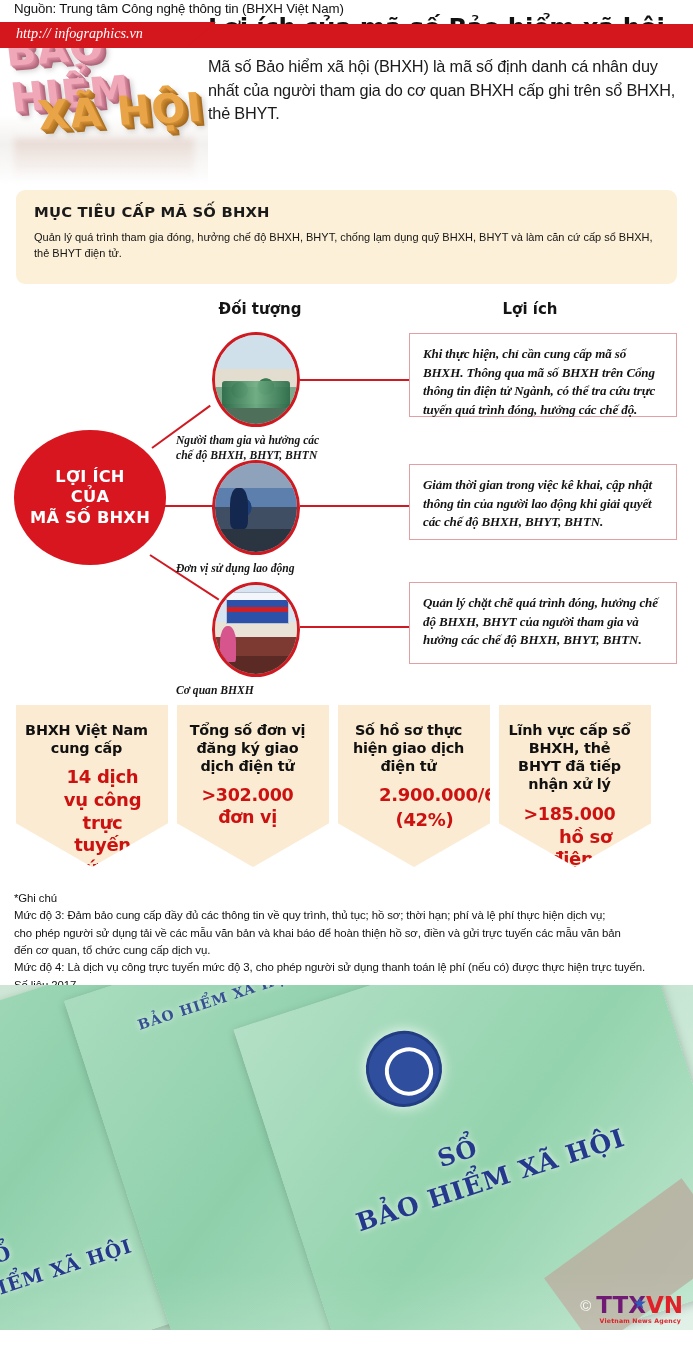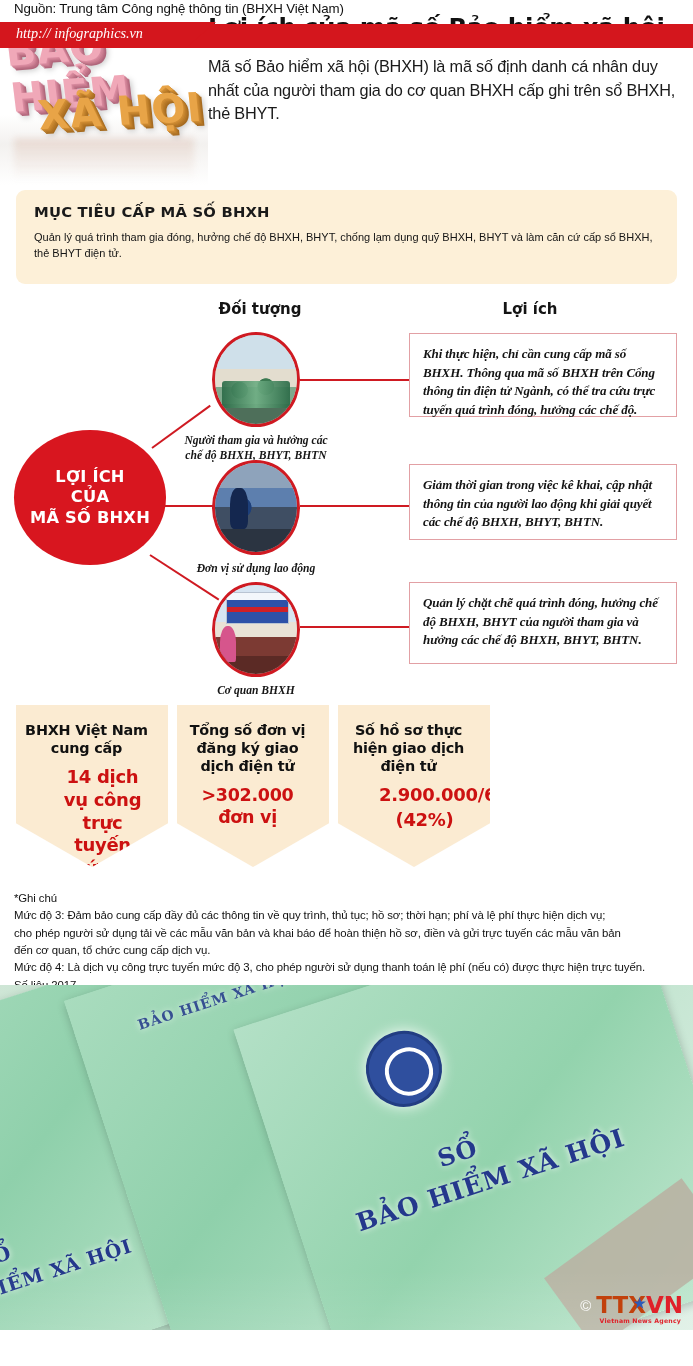--- a/index.html
+++ b/index.html
@@ -76,21 +76,21 @@
     font-size: 16.3px; line-height: 1.24; text-align: center; letter-spacing: .2px;
   }
 
   .node { position: absolute; width: 88px; }
   .node-photo {
     width: 88px; height: 95px; border-radius: 50%;
     border: 3px solid #cf1a22; overflow: hidden; position: relative;
     background: #cfd6d0;
   }
   .node-cap {
-    margin-top: 6px; width: 160px; margin-left: -36px; text-align: center;
+    margin-top: 6px; width: 160px; margin-left: -36px; 
     font-size: 11.6px; font-style: italic; color: #161616; line-height: 1.3;
     font-family: "Liberation Serif", serif; font-weight: 600;
   }
   .n1 { left: 212px; top: 40px; }
   .n2 { left: 212px; top: 168px; }
   .n3 { left: 212px; top: 290px; }
 
   
   .ph-meeting { position: absolute; inset: 0;
     background:
@@ -211,21 +211,21 @@
   .site-url {
     position: absolute; left: 16px; top: 25px; color: #fff;
     font-family: "Liberation Serif", serif; font-style: italic; font-size: 14.2px;
   }
   .ttx {
     position: absolute; right: 10px; top: 1294px; display: flex; align-items: center; gap: 5px;
   }
   .copy { font-size: 15px; color: #ffffff; opacity: .95; }
   .ttx-logo { position: relative; font-family: "DejaVu Sans", sans-serif; font-weight: bold;
               font-size: 23px; line-height: 1; }
-  .ttx-t { color: #c2410c; }
+  .ttx-t { color: #701a75; }
   .ttx-v { color: #e02129; text-align: right; }
   .ttx-tag { position: absolute; right: 2px; top: 24px; font-size: 6.2px; color: #e02129;
              font-family: "DejaVu Sans", sans-serif; font-weight: bold; letter-spacing: .2px; }
   .ttx-star { position: absolute; left: 50%; top: 3px; transform: translateX(-50%);
               width: 13px; height: 13px; background: #2e5bb8;
               clip-path: polygon(50% 0%, 61% 35%, 98% 35%, 68% 57%, 79% 91%, 50% 70%, 21% 91%, 32% 57%, 2% 35%, 39% 35%); }
 </style>
 </head>
 <body>
 
@@ -299,20 +299,25 @@
     </div>
     <div class="stat s2">
       <div class="stat-title">Tổng số đơn vị đăng ký giao dịch điện tử</div>
       <div class="stat-value sv-lg">&gt;302.000 đơn vị</div>
     </div>
     <div class="stat s3">
       <div class="stat-title">Số hồ sơ thực hiện giao dịch điện tử</div>
       <div class="stat-value sv-sm">2.900.000/6.800.000</div>
       <div class="stat-value sv-sm" style="margin-top:2px;">(42%)</div>
     </div>
+    <div class="stat s4">
+      <div class="stat-title">Lĩnh vực cấp sổ BHXH, thẻ BHYT đã tiếp nhận xử lý</div>
+      <div class="stat-value sv-lg">&gt;185.000</div>
+      <div class="stat-value sv-sm" style="margin-top:1px;">hồ sơ điện tử</div>
+    </div>
   </div>
 
   <div class="notes">
     <div>*Ghi chú</div>
     <div>Mức độ 3: Đảm bảo cung cấp đầy đủ các thông tin về quy trình, thủ tục; hồ sơ; thời hạn; phí và lệ phí thực hiện dịch vụ;</div>
     <div>cho phép người sử dụng tải về các mẫu văn bản và khai báo để hoàn thiện hồ sơ, điền và gửi trực tuyến các mẫu văn bản</div>
     <div>đến cơ quan, tổ chức cung cấp dịch vụ.</div>
     <div>Mức độ 4: Là dịch vụ công trực tuyến mức độ 3, cho phép người sử dụng thanh toán lệ phí (nếu có) được thực hiện trực tuyến.</div>
     <div>Số liệu 2017</div>
   </div>

